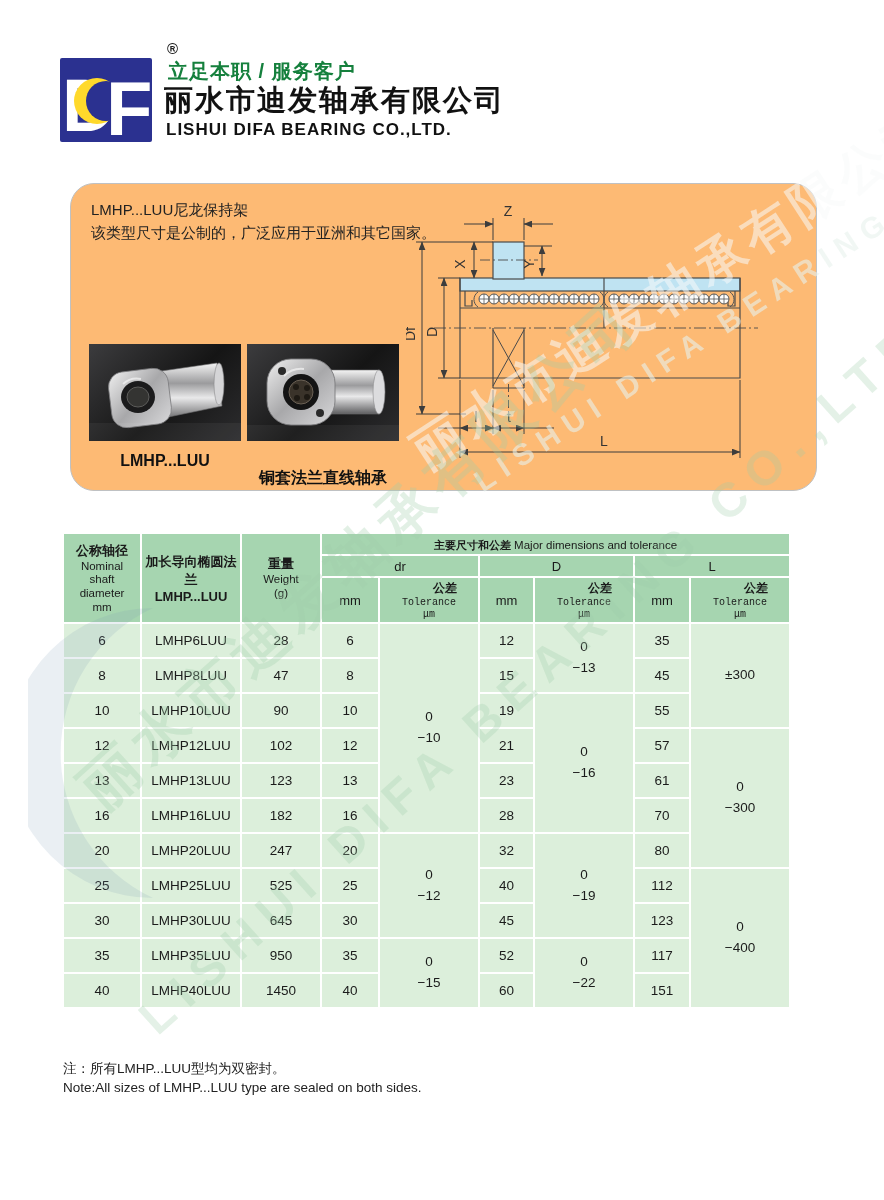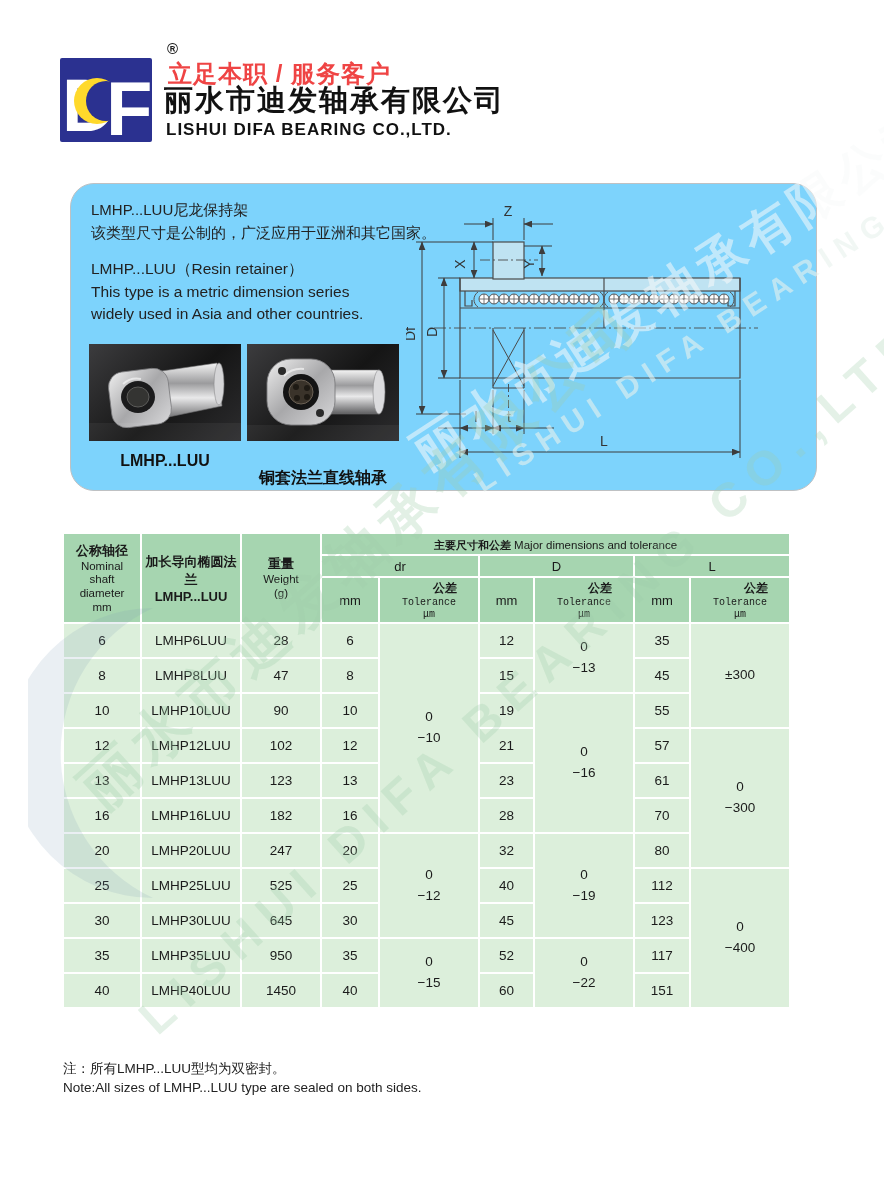--- a/index.html
+++ b/index.html
@@ -3,26 +3,26 @@
 <meta charset="utf-8">
 <style>
   html,body{margin:0;padding:0;background:#fff;}
   #page{position:relative;width:884px;height:1200px;background:#ffffff;
         font-family:"Liberation Sans",sans-serif;overflow:hidden;color:#1c1c1c;}
 
   
   .abs{position:absolute;}
   #brand-logo{left:56px;top:34px;}
   #reg-mark{left:167px;top:40px;font-size:15px;font-weight:bold;color:#222;}
-  #slogan{left:168px;top:58px;font-size:24px;font-weight:bold;color:#ef4444;letter-spacing:1px;}
+  #slogan{left:168px;top:58px;font-size:20px;font-weight:bold;color:#15803d;letter-spacing:1px;}
   #company-cn{left:164px;top:81px;font-size:29px;font-weight:bold;letter-spacing:2px;color:#111;}
   #company-en{left:166px;top:120px;font-size:17px;font-weight:bold;letter-spacing:1px;color:#111;}
 
   
-  #intro-panel{left:70px;top:183px;width:745px;height:306px;background:#7dd3fc;
+  #intro-panel{left:70px;top:183px;width:745px;height:306px;background:#fdba74;
                border:1px solid #bfc1c3;border-radius:24px;}
   #intro-text{position:absolute;left:20px;top:14px;font-size:15px;line-height:23px;color:#222;}
   #intro-text .en{margin-top:14px;font-size:15.5px;line-height:22.5px;}
   .photo{position:absolute;width:152px;height:97px;
          background:linear-gradient(135deg,#3c3c3e 0%,#151515 55%,#2c2c2e 100%);}
   #photo-1{left:18px;top:160px;}
   #photo-2{left:176px;top:160px;}
   .photo-caption{position:absolute;width:152px;text-align:center;top:268px;
                  font-size:16px;font-weight:bold;color:#111;}
   #caption-1{left:18px;}
@@ -107,25 +107,20 @@
     <div id="slogan" class="abs">立足本职 / 服务客户</div>
     <div id="company-cn" class="abs">丽水市迪发轴承有限公司</div>
     <div id="company-en" class="abs">LISHUI DIFA BEARING CO.,LTD.</div>
   </div>
 
   <div id="intro-panel" class="abs">
     <div id="intro-text">
       <div class="cn">
         <div>LMHP...LUU尼龙保持架</div>
         <div>该类型尺寸是公制的，广泛应用于亚洲和其它国家。</div>
-      </div>
-      <div class="en">
-        <div>LMHP...LUU（Resin retainer）</div>
-        <div>This type is a metric dimension series</div>
-        <div>widely used in Asia and other countries.</div>
       </div>
     </div>
 
     <div id="photo-1" class="photo">
       <svg width="152" height="97" viewBox="0 0 152 97">
         <polygon points="52,30 128,19 133,62 60,77" fill="url(#met1)" stroke="#6e6e70" stroke-width="0.6"></polygon>
         <ellipse cx="130" cy="40" rx="5" ry="21" fill="#d5d5d7" stroke="#8a8a8c" stroke-width="0.6"></ellipse>
         <rect x="21" y="26" width="60" height="56" rx="15" transform="rotate(-7 51 54)" fill="url(#met2)" stroke="#7b7b7d" stroke-width="0.8"></rect>
         <ellipse cx="49" cy="53" rx="17" ry="16" fill="#1b1b1c"></ellipse>
         <ellipse cx="49" cy="53" rx="11" ry="10" fill="#343432" stroke="#5d5d5b" stroke-width="1"></ellipse>

